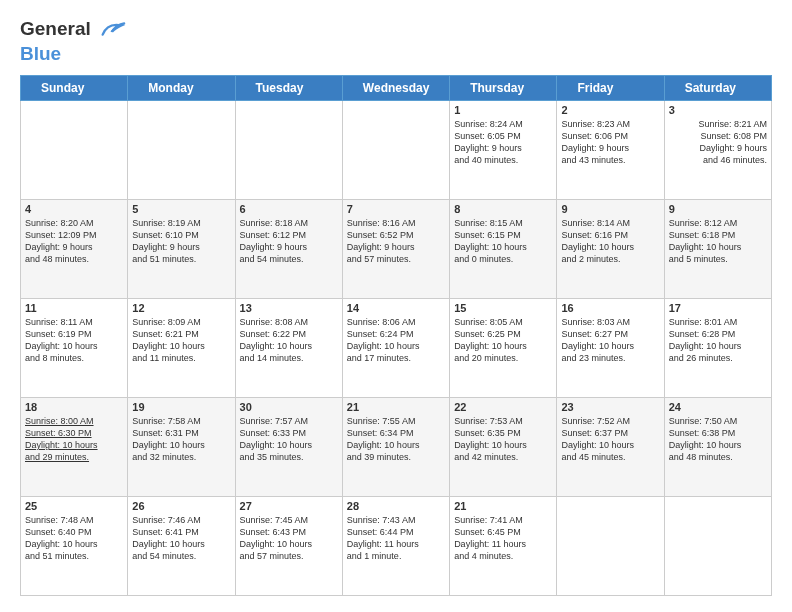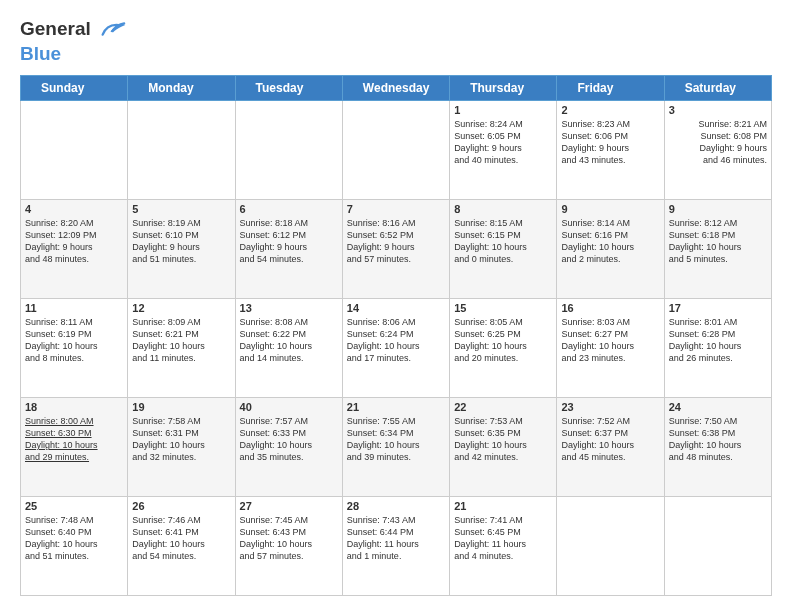--- a/index.html
+++ b/index.html
@@ -267,21 +267,21 @@
 and 29 minutes.</div>
           </td>
           <td>
             <span class="day-number">19</span>
             <div class="day-info" style="white-space: pre-line;">Sunrise: 7:58 AM
 Sunset: 6:31 PM
 Daylight: 10 hours
 and 32 minutes.</div>
           </td>
           <td>
-            <span class="day-number">40</span>
+            <span class="day-number">30</span>
             <div class="day-info" style="white-space: pre-line;">Sunrise: 7:57 AM
 Sunset: 6:33 PM
 Daylight: 10 hours
 and 35 minutes.</div>
           </td>
           <td>
             <span class="day-number">21</span>
             <div class="day-info" style="white-space: pre-line;">Sunrise: 7:55 AM
 Sunset: 6:34 PM
 Daylight: 10 hours

